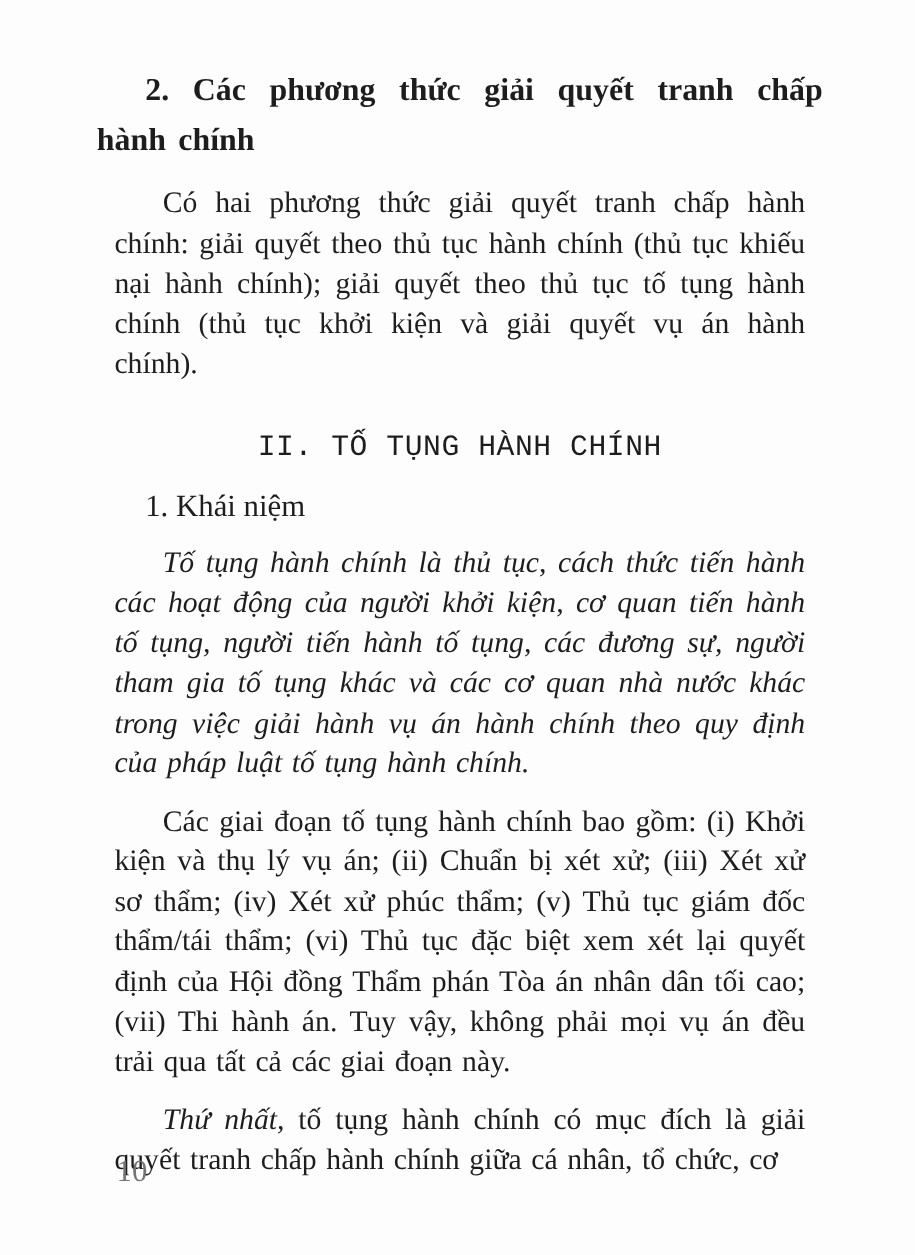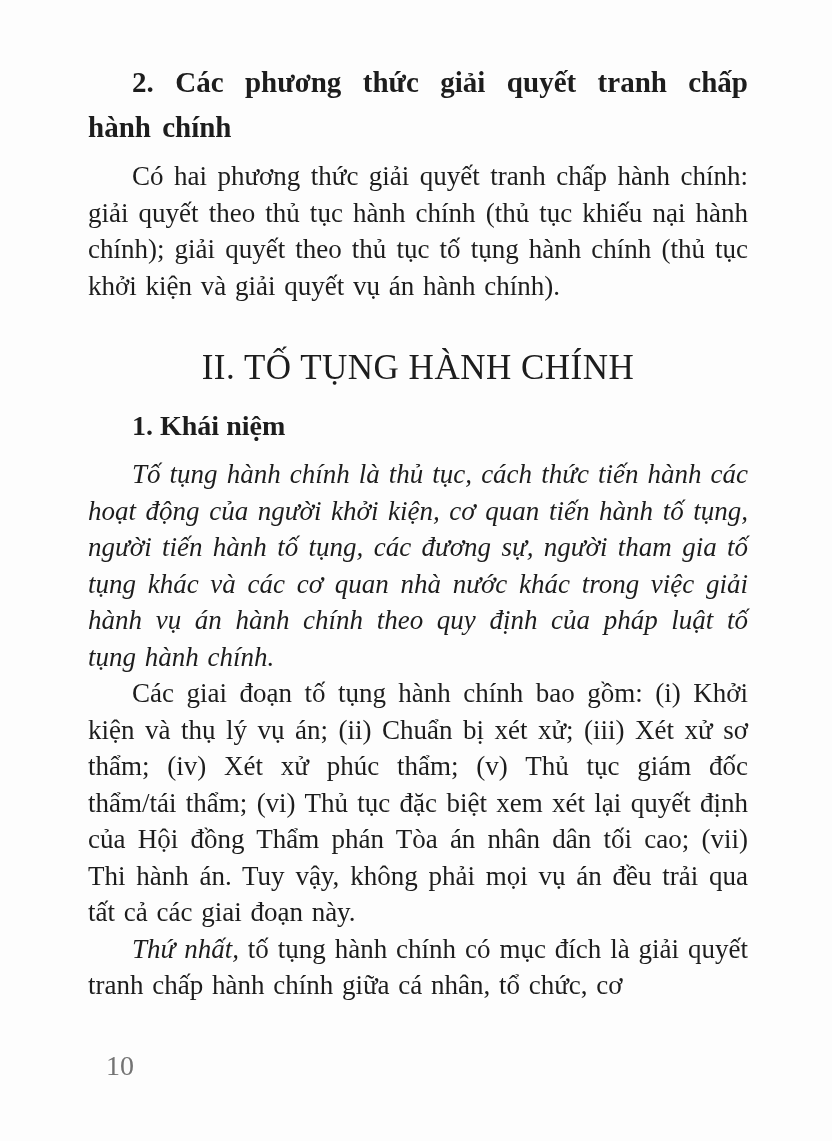--- a/index.html
+++ b/index.html
@@ -30,36 +30,37 @@
     text-align: justify;
     text-indent: 44px;
     margin: 0 0 8px 0;
     word-spacing: 4px;
   }
   .body-par {
     font-size: 27px;
     line-height: 36.5px;
     text-align: justify;
     text-indent: 44px;
-    margin: 0;
+    margin: 16px;
     word-spacing: 2px;
   }
   .italic-par {
     font-style: italic;
   }
   .section-heading {
-    font-size: 35px;
+    font-size: 27px;
     font-weight: normal;
     text-align: center;
     letter-spacing: 0.5px;
     margin: 44px 0 22px 0;
+    font-family: Liberation Mono, monospace;
   }
   .subheading {
     font-size: 28px;
-    font-weight: bold;
+    font-weight: normal;
     text-indent: 44px;
     margin: 14px 0 14px 0;
   }
   .lead-italic {
     font-style: italic;
   }
   .page-number {
     position: absolute;
     left: 106px;
     top: 1050px;

